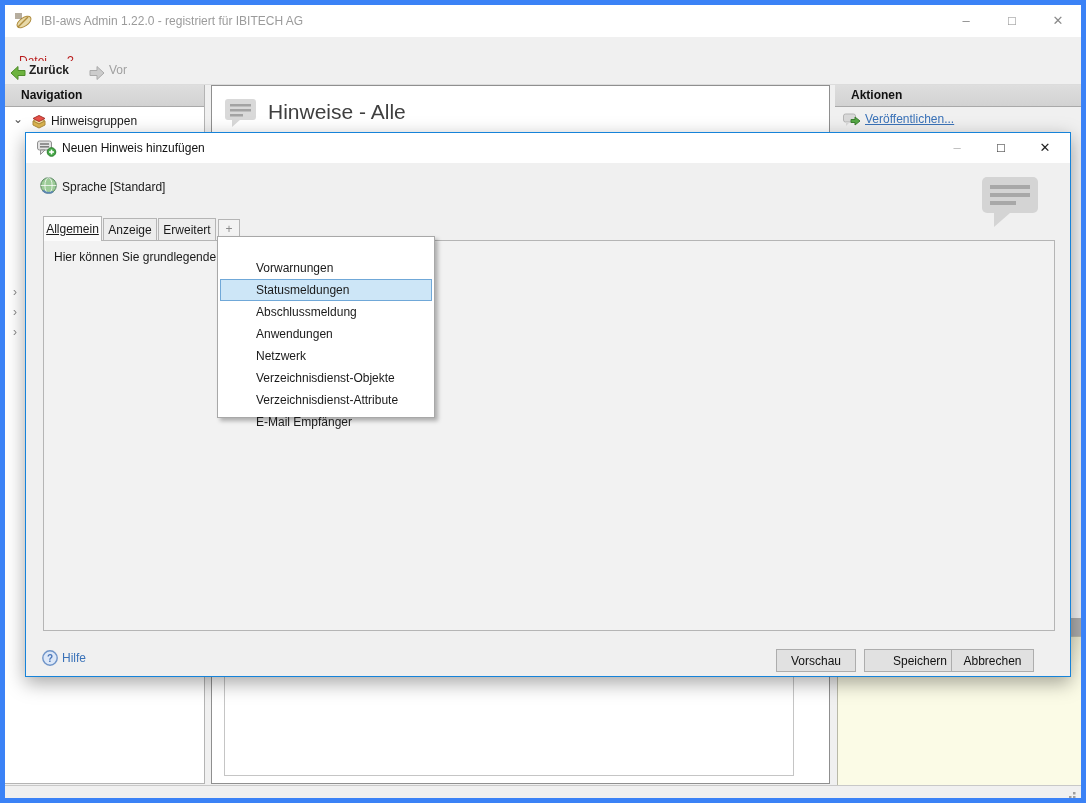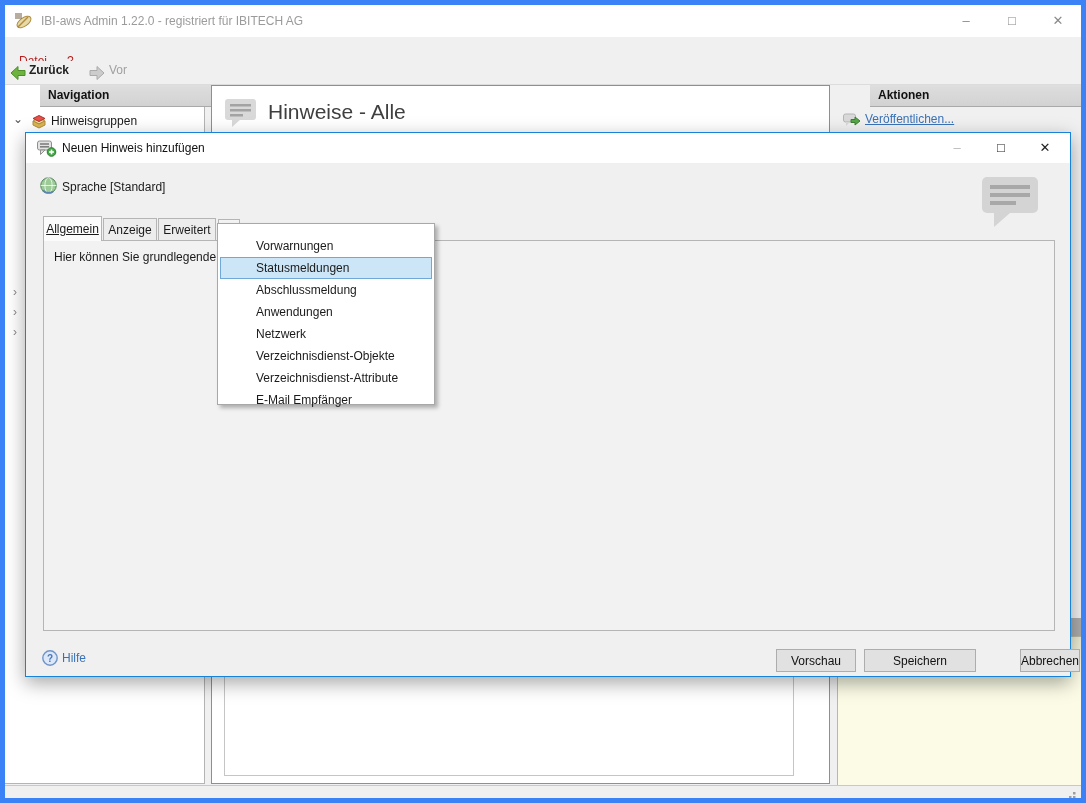--- a/index.html
+++ b/index.html
@@ -13,22 +13,22 @@
   #titlebar{left:0;top:0;width:100%;height:32px;background:#ffffff;}
   #title-text{left:36px;top:0;height:32px;line-height:32px;color:#9b9b9b;}
   .winctl{top:0;width:46px;height:31px;text-align:center;line-height:31px;color:#8a8a8a;font-size:13px;}
   #menubar{left:0;top:32px;width:100%;height:24px;background:#f0f0f0;}
   .menu-item{top:32px;height:24px;line-height:24px;color:#b91c1c;padding:12px 8px;}
   #toolbar{left:0;top:56px;width:100%;height:24px;background:#f0f0f0;border-bottom:1px solid #dcdcdc;}
   #back-label{left:24px;top:58px;color:#222;font-weight:bold;}
   #fwd-label{left:104px;top:58px;color:#a0a0a0;}
 
   
-  .panel-header{height:22px;line-height:21px;font-weight:bold;padding-left:8px;
-    background:linear-gradient(#dedede,#d2d2d2);border-bottom:1px solid #a9a9a9;color:#111;margin-left:35px;}
+  .panel-header{height:22px;line-height:21px;font-weight:bold;padding-left:16px;
+    background:linear-gradient(#dedede,#d2d2d2);border-bottom:1px solid #a9a9a9;color:#111;}
   #nav-panel{left:0;top:80px;width:200px;height:699px;background:#fff;border-right:1px solid #b4b4b4;border-bottom:1px solid #b4b4b4;}
   #nav-header{left:0;top:0;width:100%;}
   #nav-root-label{left:46px;top:29px;}
   .tree-chevron{color:#8a8a8a;}
   #main-panel{left:206px;top:80px;width:619px;height:699px;background:#fff;border:1px solid #8f8f8f;}
   #main-title{left:56px;top:14px;font-size:21px;color:#3f3f3f;}
   #main-inner-box{left:12px;top:54px;width:570px;height:636px;border:1px solid #c5c5c5;background:#fff;}
   #actions-panel{left:830px;top:80px;width:256px;height:699px;background:#f0f0f0;}
   #actions-header{left:0;top:0;width:100%;}
   #publish-link{left:30px;top:27px;color:#3a72b8;text-decoration:underline;cursor:pointer;}
@@ -61,25 +61,25 @@
   #reason-label{left:28px;top:189px;}
   #reason-input{left:27px;top:207px;width:743px;height:21px;border:1px solid #8a8a8a;background:#fff;padding:0 4px;font:inherit;}
   #message-label{left:28px;top:237px;}
   #message-area{left:27px;top:254px;width:993px;height:237px;border:1px solid #8a8a8a;background:#fff;}
   #msg-scrollbar{right:1px;top:1px;width:17px;height:233px;background:#f1f1f1;}
   #help-label{left:36px;top:518px;color:#3a72b8;}
   .dlg-btn{top:516px;height:23px;background:#e1e1e1;border:1px solid #adadad;
     font:inherit;color:#111;padding:0;text-align:center;position:absolute;}
   #btn-preview{left:750px;width:80px;}
   #btn-save{left:838px;width:112px;}
-  #btn-cancel{left:994px;width:60px;}
-
-  
-  #popup-menu{left:212px;top:218px;width:218px;height:182px;background:#fff;border:1px solid #a8a8a8;
-    box-shadow:3px 3px 4px rgba(0,0,0,.28);z-index:30;padding-top:11px;}
+  #btn-cancel{left:925px;width:83px;}
+
+  
+  #popup-menu{left:212px;top:231px;width:218px;height:182px;background:#fff;border:1px solid #a8a8a8;
+    box-shadow:3px 3px 4px rgba(0,0,0,.28);z-index:30;padding-top:20px;}
   .pm-item{height:22px;line-height:21px;padding-left:35px;border:1px solid transparent;margin:0 2px;cursor:default;}
   .pm-item.selected{background:#cde6f7;border:1px solid #70a8d8;}
 </style>
 </head>
 <body>
 
 <div id="app">
 
   <div class="abs" id="titlebar">
     <svg class="abs" style="left:10px;top:8px" width="18" height="16" viewBox="0 0 18 16">

